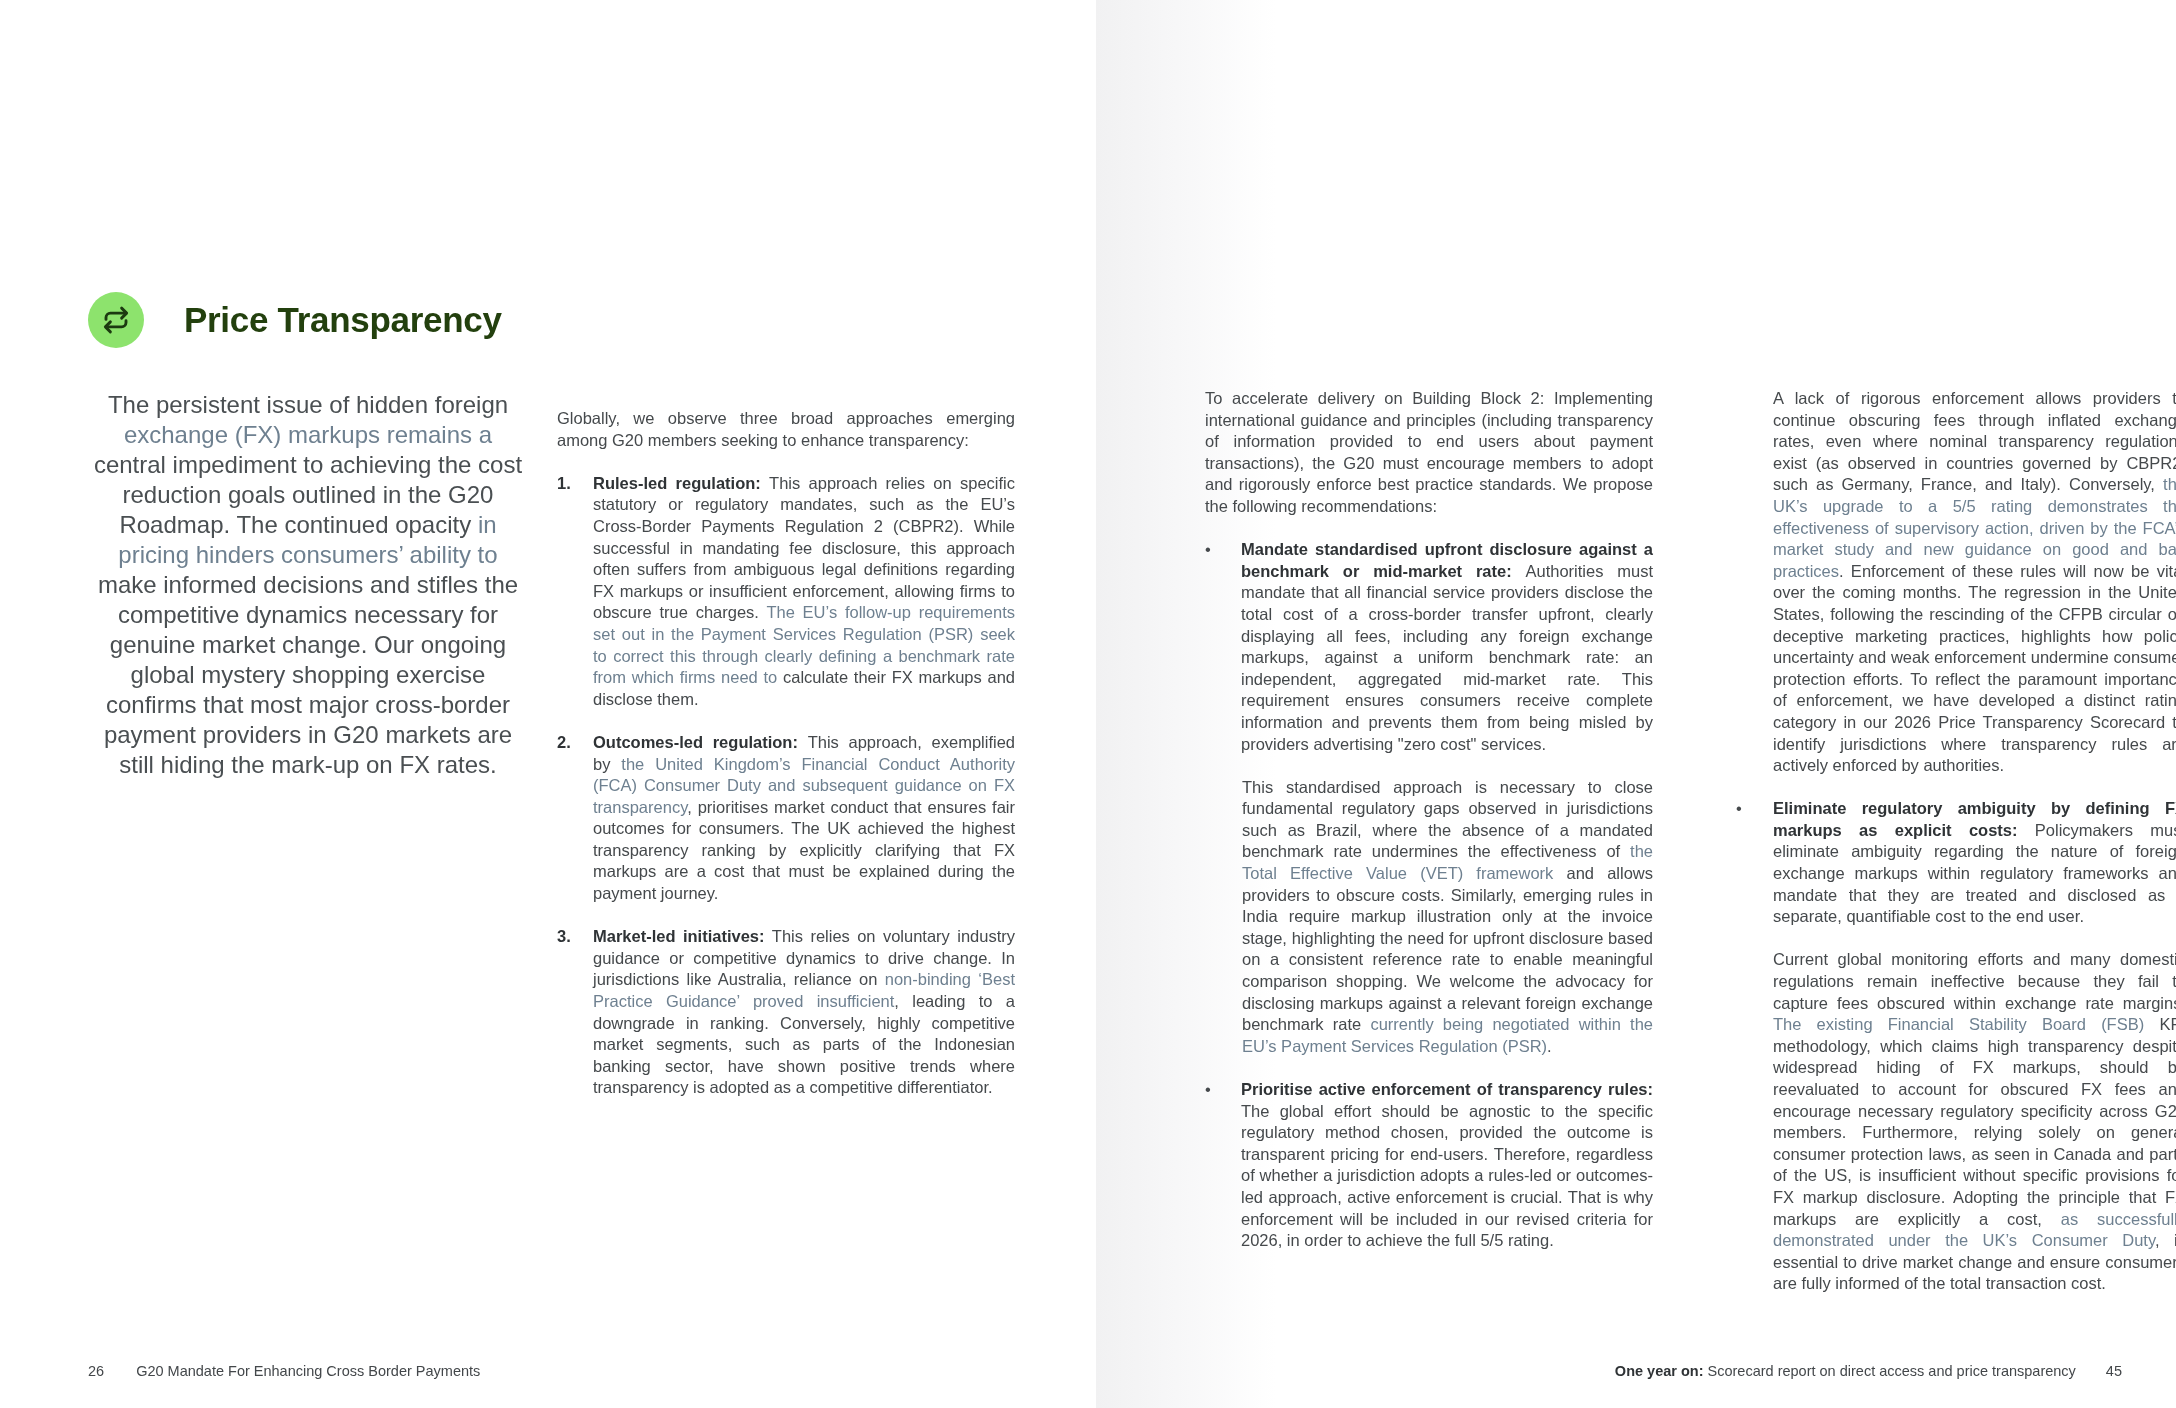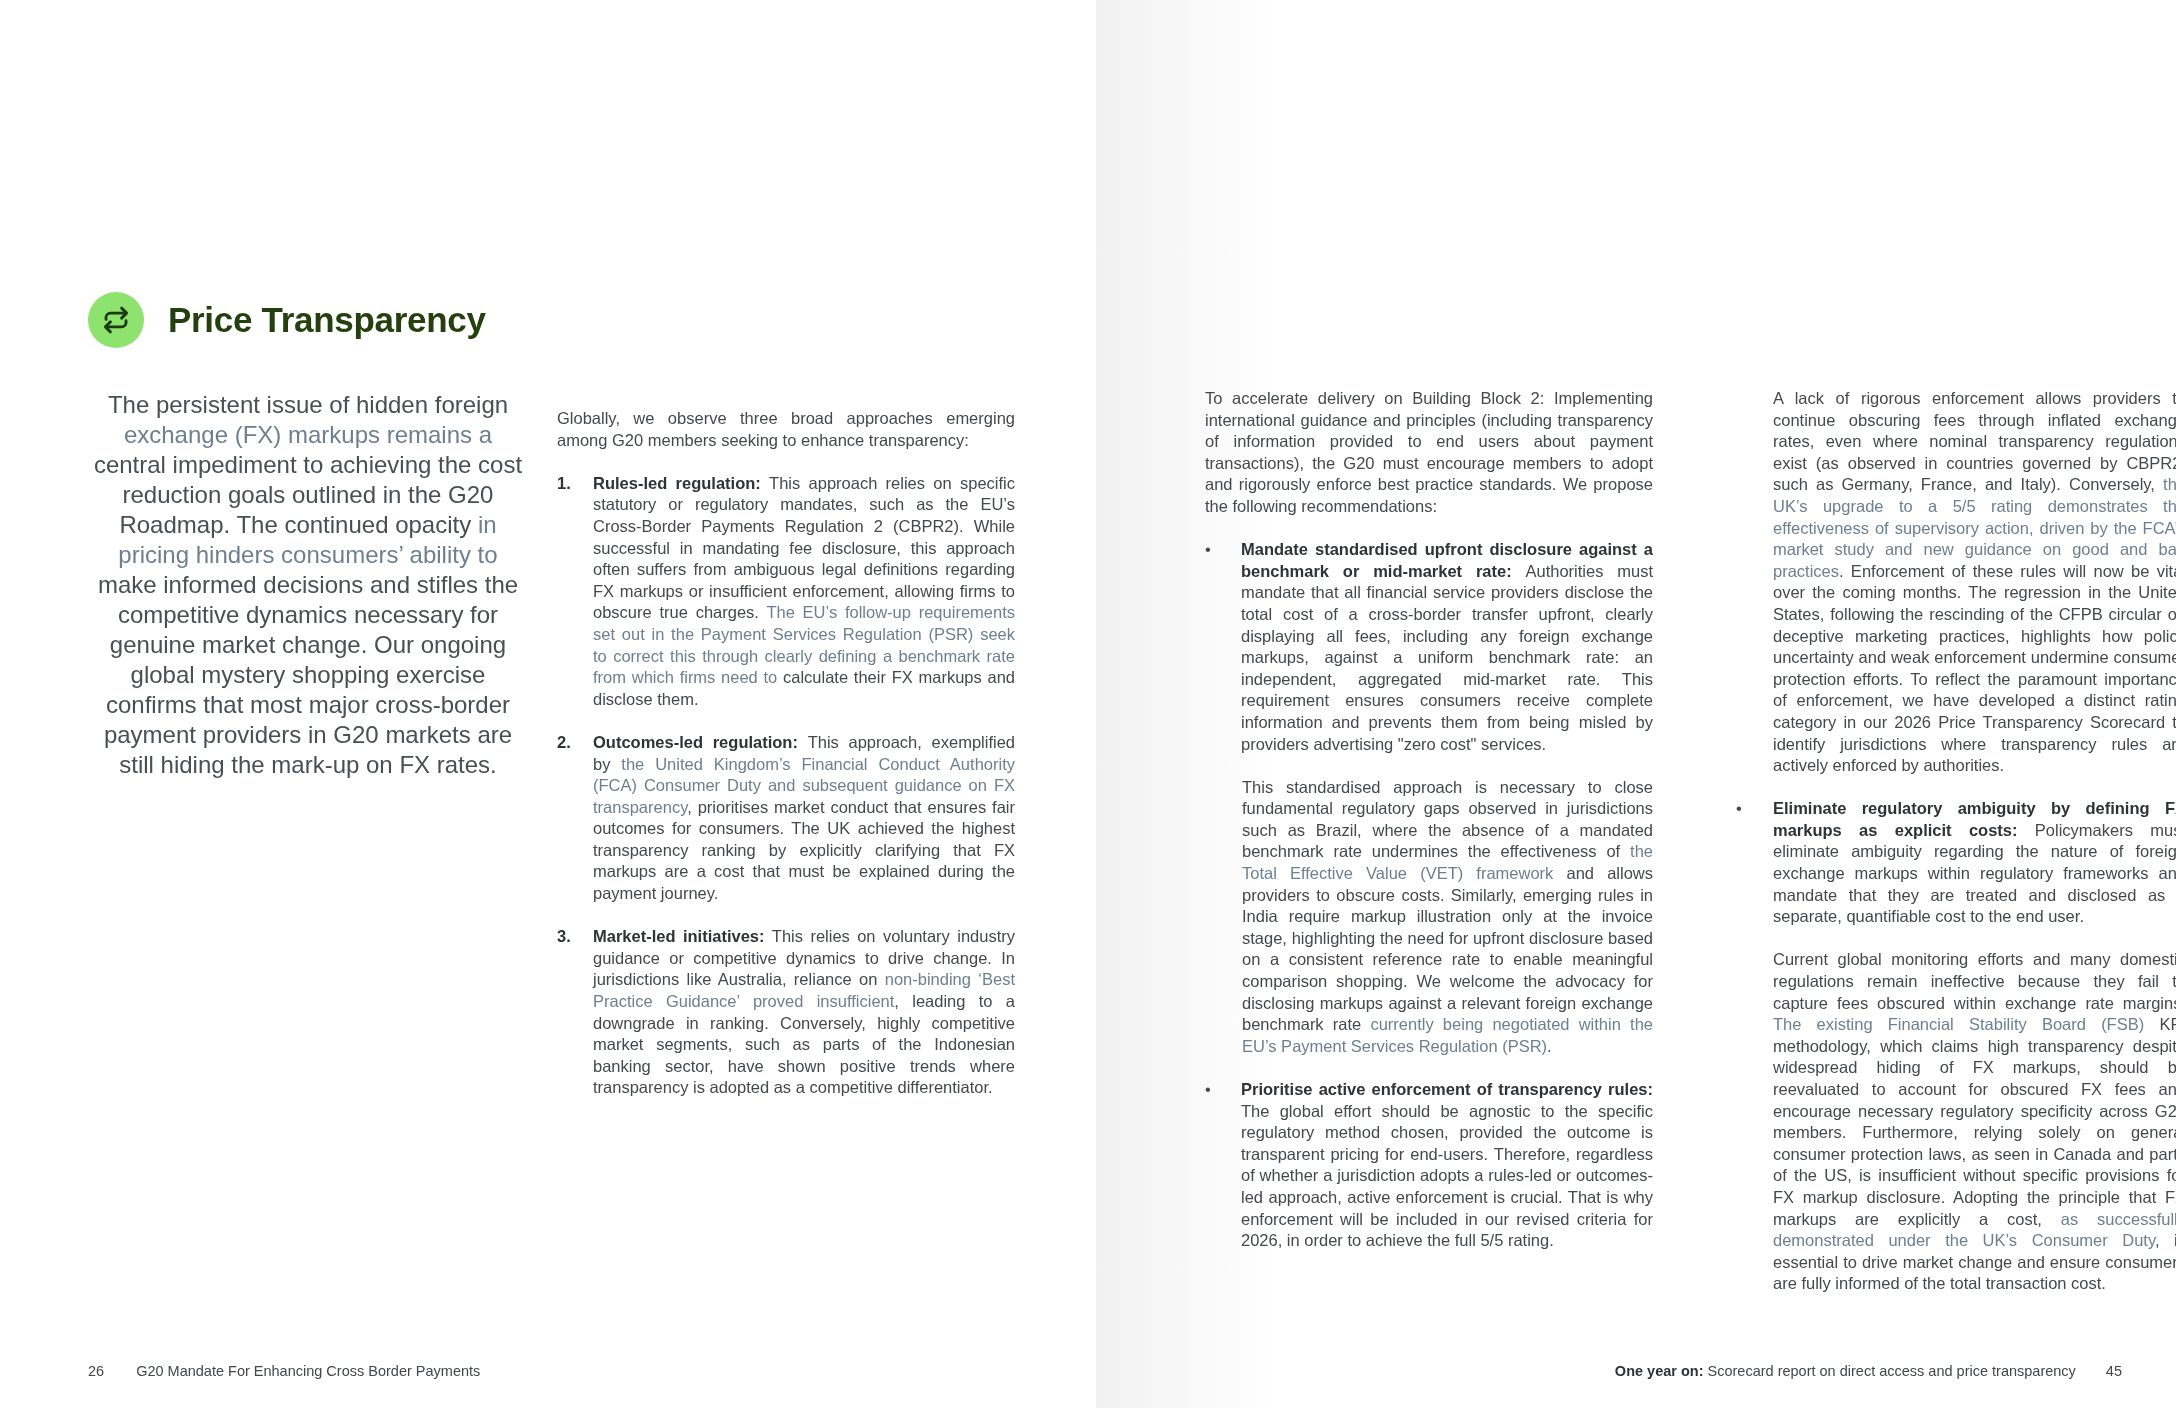--- a/index.html
+++ b/index.html
@@ -14,21 +14,21 @@
   body{background:#e8e8e8;font-family:"Liberation Sans",sans-serif;}
   .page-wrap{
     position:relative;width:2176px;height:1408px;background:#ffffff;
     overflow:hidden;color:var(--ink);
   }
   .fold{
     position:absolute;left:1096px;top:0;width:180px;height:100%;
     background:linear-gradient(90deg,#f1f1f2 0%,#f7f7f8 45%,#ffffff 100%);
   }
   .title-row{
-    position:absolute;left:88px;top:292px;display:flex;align-items:center;gap:24px;
+    position:absolute;left:88px;top:292px;display:flex;align-items:center;gap:40px;
   }
   .icon-circle{
     width:56px;height:56px;border-radius:50%;background:var(--green);
     display:flex;align-items:center;justify-content:center;flex:0 0 auto;
   }
   .doc-title{
     font-size:35px;font-weight:bold;color:var(--green-dark);letter-spacing:-0.3px;
     font-family:"Liberation Sans",sans-serif;
   }
   .intro{

